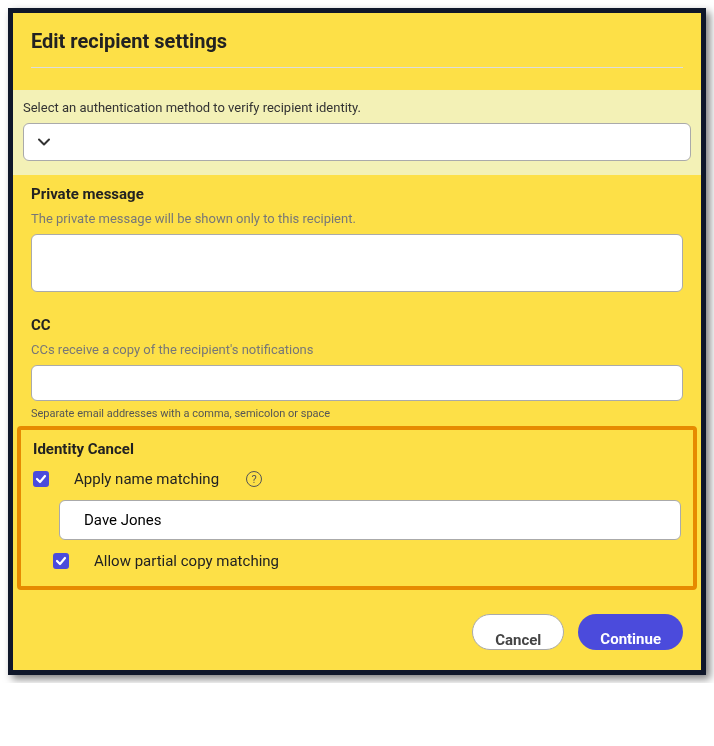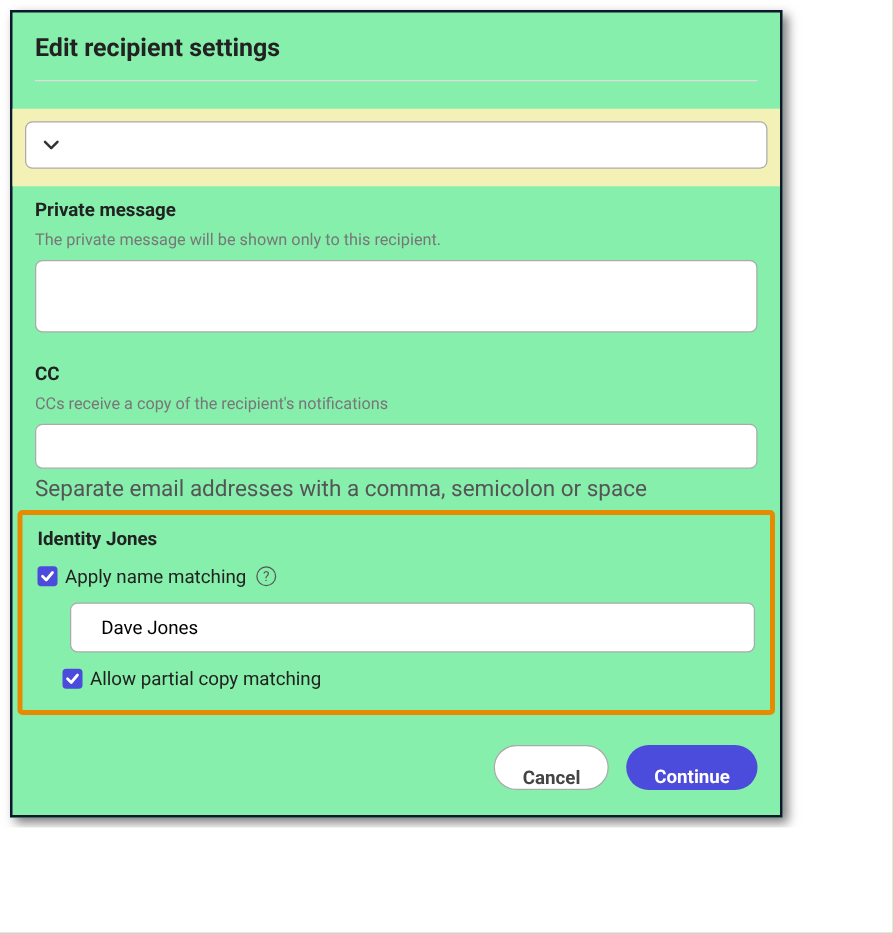--- a/index.html
+++ b/index.html
@@ -2,25 +2,25 @@
 <html><head>
   <meta charset="utf-8">
   <style>
     * { box-sizing: border-box; margin: 0; padding: 0; }
     body {
       font-family: -apple-system, BlinkMacSystemFont, "Segoe UI", Roboto, Arial, sans-serif;
       background: #fff;
       padding: 8px;
     }
     .dialog {
-      width: 618px;
-      background: #86efac;
+      width: 698px;
+      background: #fde047;
       padding: 16px 18px 20px 18px;
       box-shadow: 4px 4px 8px rgba(0,0,0,0.5);
-      border: 2px solid #0f172a;
+      border: 5px solid #0f172a;
     }
     .title {
       font-size: 20px;
       font-weight: 700;
       color: #222;
       margin-bottom: 14px;
     }
     .hr {
       border: none;
       border-top: 1px solid #ddd;
@@ -61,21 +61,21 @@
     .chevron {
       width: 16px;
       height: 16px;
     }
     .helper-gray {
       font-size: 13px;
       color: #777;
       margin-bottom: 8px;
     }
     .helper-gray-below {
-      font-size: 18px;
+      font-size: 11px;
       color: #555;
       margin-top: 6px;
     }
     .textarea {
       width: 100%;
       min-height: 58px;
       border: 1px solid #aaa;
       border-radius: 6px;
       padding: 8px 10px;
       font-size: 14px;
@@ -94,21 +94,21 @@
     }
     .orange-box {
       border: 4px solid #e68a00;
       border-radius: 4px;
       padding: 10px 12px 16px 12px;
       margin: 2px -14px 24px -14px;
     }
     .checkbox-row {
       display: flex;
       align-items: center;
-      gap: 6px;
+      gap: 25px;
       margin-top: 12px;
     }
     .checkbox-row.indent {
       margin-left: 20px;
     }
     .checkbox {
       width: 16px;
       height: 16px;
       border: 2px solid #4b4bdc;
       border-radius: 3px;
@@ -179,20 +179,21 @@
   </style>
 </head>
 <body>
 
 <div class="dialog">
   <h1 class="title">Edit recipient settings</h1>
   <hr class="hr">
 
   <div class="section-block">
     <div class="highlight-yellow">
+      <div class="helper">Select an authentication method to verify recipient identity.</div>
       <div class="select-wrap">
         <svg class="chevron" viewBox="0 0 16 16">
             <path d="M3 5.5 L8 10.5 L13 5.5" stroke="#333" stroke-width="2" fill="none" stroke-linecap="round" stroke-linejoin="round"></path>
           </svg>
       </div>
     </div>
   </div>
 
   <div class="section-block">
     <div class="section-heading">Private message</div>
@@ -201,21 +202,21 @@
   </div>
 
   <div class="section-block">
     <div class="section-heading">CC</div>
     <div class="helper-gray">CCs receive a copy of the recipient's notifications</div>
     <input class="input" type="text" value="" style="">
     <div class="helper-gray-below">Separate email addresses with a comma, semicolon or space</div>
   </div>
 
   <div class="orange-box">
-    <div class="section-heading">Identity Jones</div>
+    <div class="section-heading">Identity Cancel</div>
 
     <div class="checkbox-row">
       <div class="checkbox">
         <svg width="12" height="12" viewBox="0 0 12 12">
             <path d="M2 6 L5 9 L10 3" stroke="#fff" stroke-width="2.2" fill="none" stroke-linecap="round" stroke-linejoin="round"></path>
           </svg>
       </div>
       <span class="check-label">Apply name matching</span>
       <span class="help-icon">?</span>
     </div>

